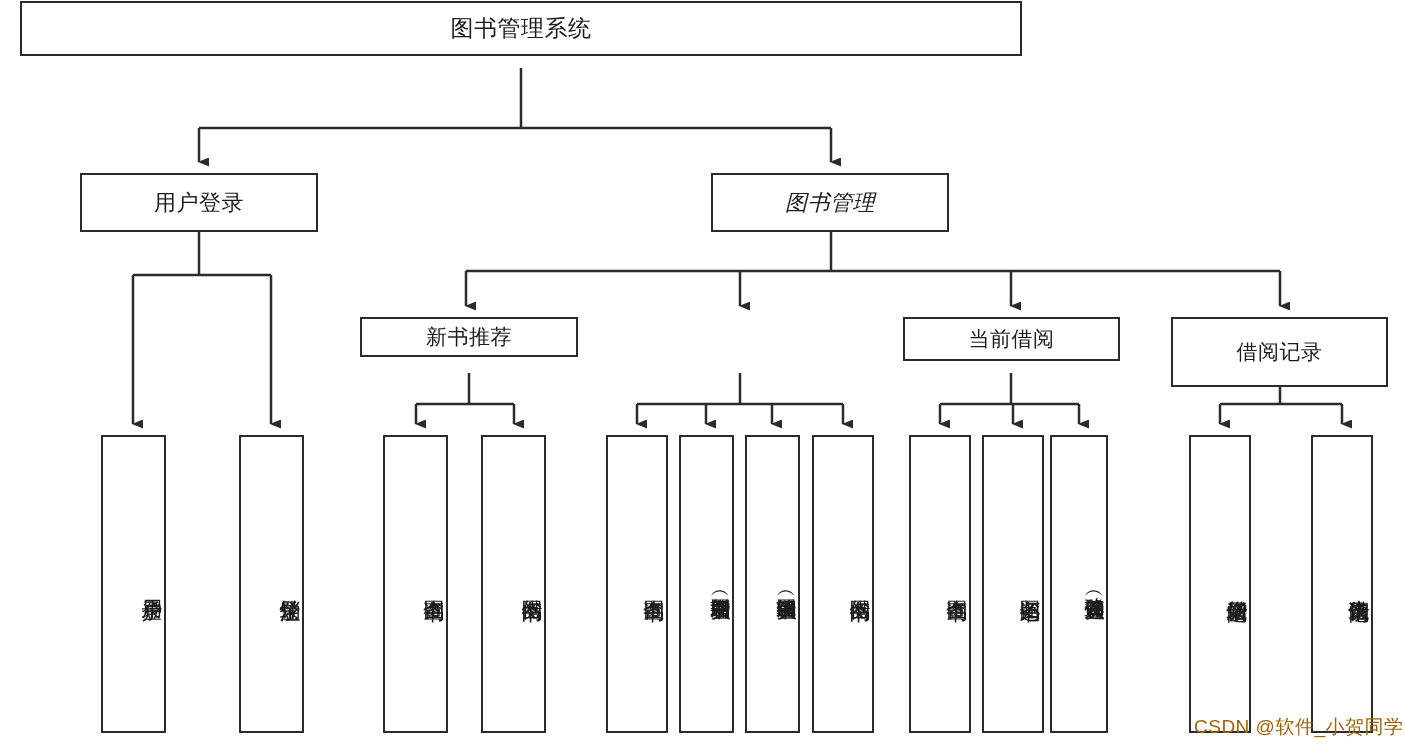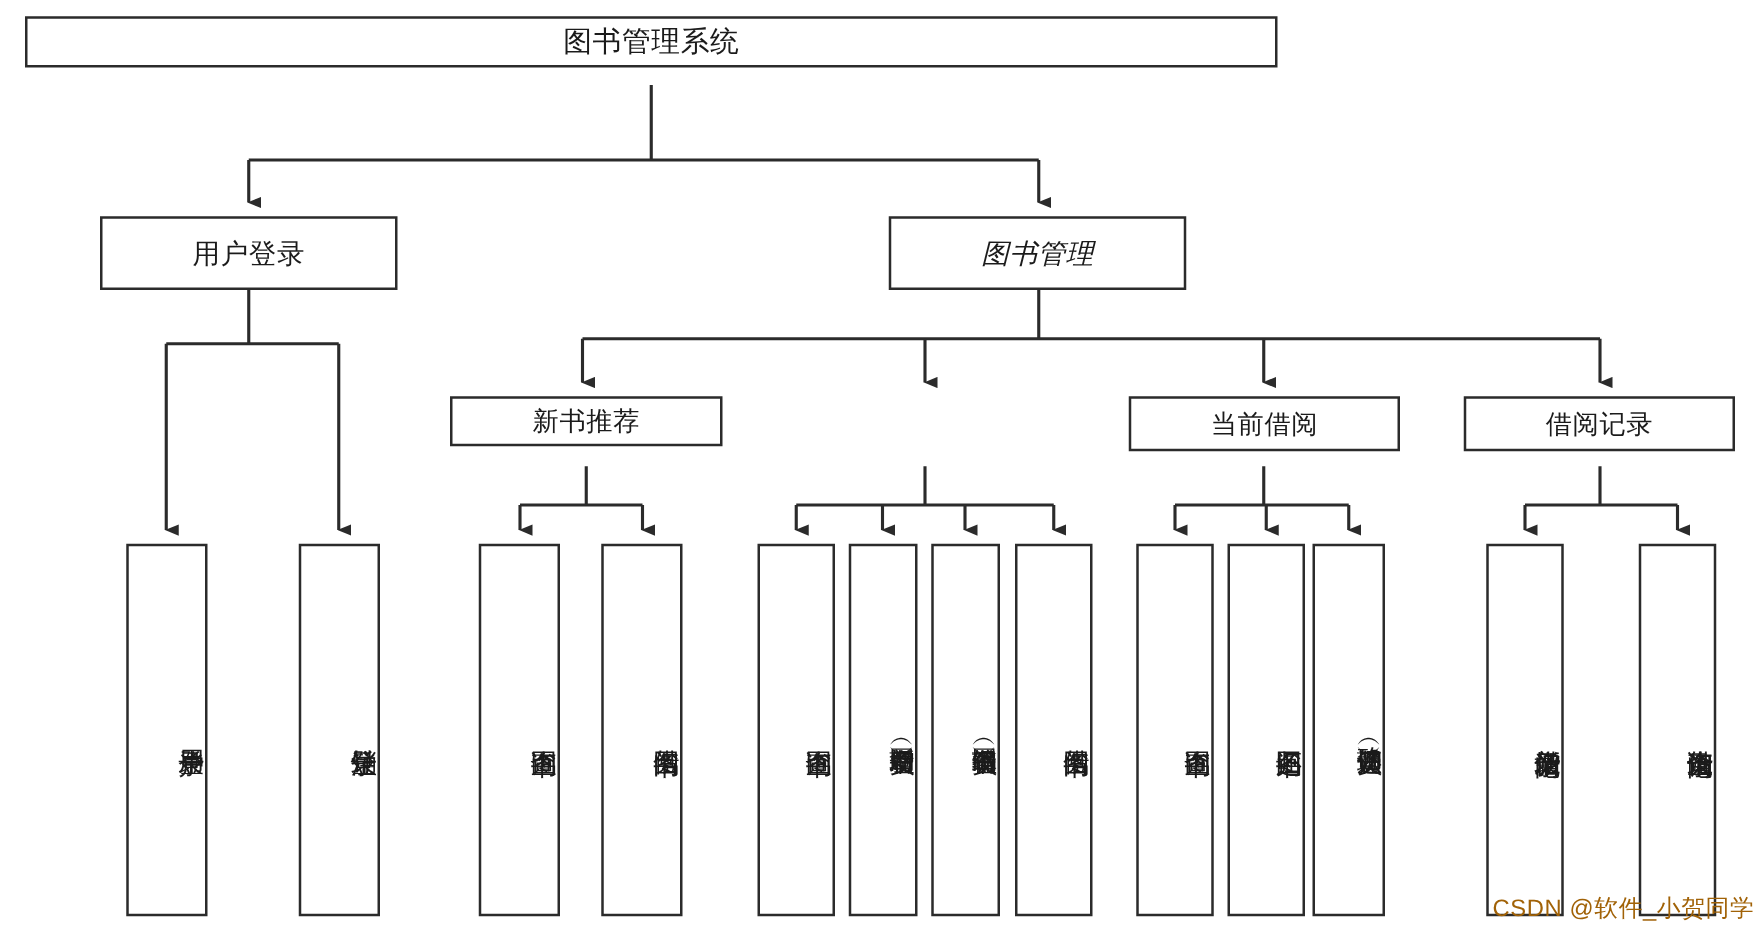--- a/index.html
+++ b/index.html
@@ -112,38 +112,38 @@
       <path d="M1013,404 L1013,424" marker-end="url(#arrow)"></path>
       <path d="M1079,404 L1079,424" marker-end="url(#arrow)"></path>
 
       <path d="M1280,373 L1280,404"></path>
       <path d="M1220,404 L1342,404"></path>
       <path d="M1220,404 L1220,424" marker-end="url(#arrow)"></path>
       <path d="M1342,404 L1342,424" marker-end="url(#arrow)"></path>
     </g>
   </svg>
 
-  <div class="node root" style="left:20px; top:13px; width:1002px; height:41px;">
+  <div class="node root" style="left:20px; top:1px; width:1002px; height:55px;">
     <span>图书管理系统</span>
   </div>
 
   <div class="node lvl2" style="left:80px; top:173px; width:238px; height:59px;">
     <span>用户登录</span>
   </div>
   <div class="node lvl2" style="left:711px; top:173px; width:238px; height:59px;font-style:italic;">
     <span>图书管理</span>
   </div>
 
   <div class="node lvl3" style="left:360px; top:317px; width:218px; height:40px;">
     <span>新书推荐</span>
   </div>
   <div class="node lvl3" style="left:903px; top:317px; width:217px; height:44px;align-items:center;">
     <span>当前借阅</span>
   </div>
-  <div class="node lvl3" style="left:1171px; top:317px; width:217px; height:44px;">
+  <div class="node lvl3" style="left:1171px; top:317px; width:217px; height:70px;">
     <span>借阅记录</span>
   </div>
 
   <div class="node leaf" style="left:101px; top:435px; width:65px; height:298px;">
     <span>用户登录</span>
   </div>
   <div class="node leaf" style="left:239px; top:435px; width:65px; height:298px;">
     <span>注销登录</span>
   </div>
 

